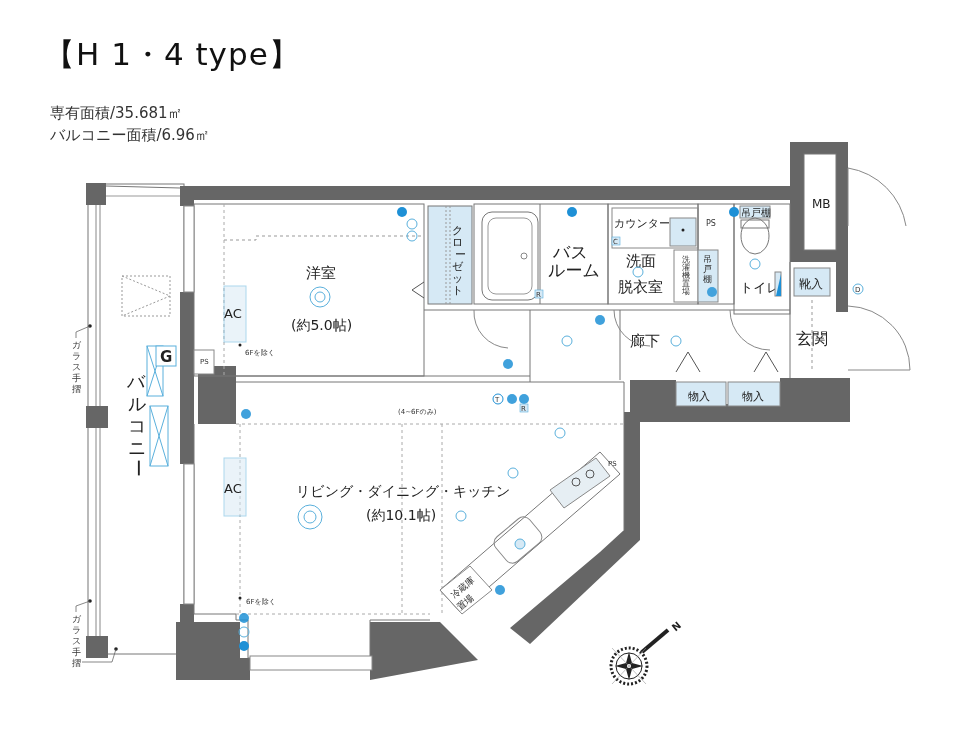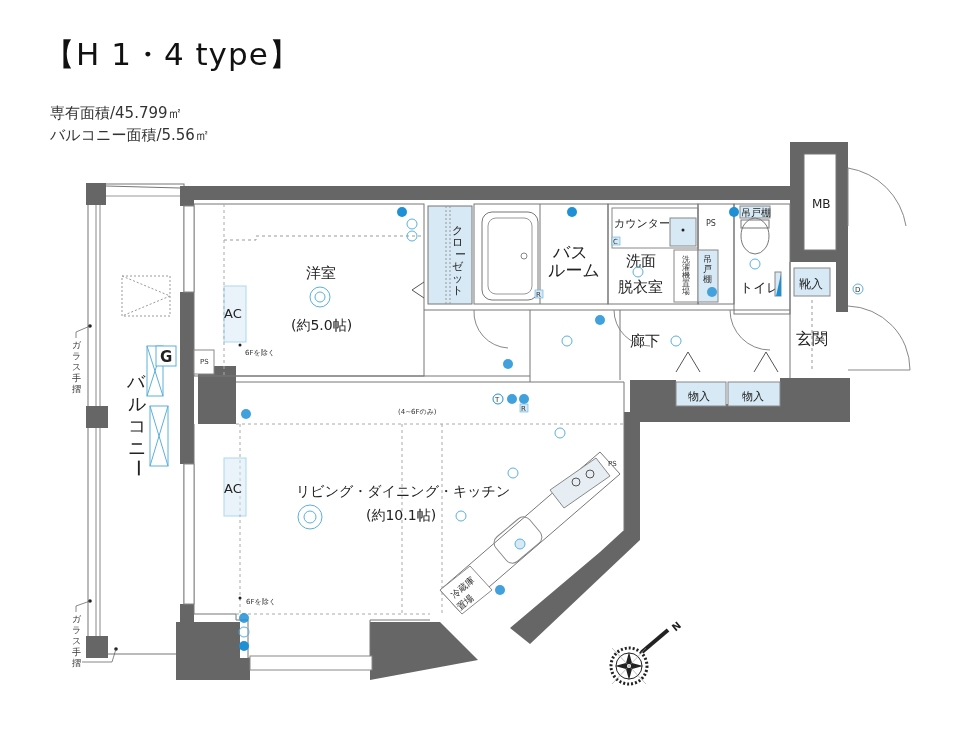--- a/index.html
+++ b/index.html
@@ -7,22 +7,22 @@
   .title { position:absolute; left:44px; top:34px; font-size:31px; color:#111; letter-spacing:1px; font-family:"DejaVu Sans", sans-serif; }
   .area { position:absolute; left:50px; font-size:15px; color:#333; font-family:"DejaVu Sans", sans-serif; }
   svg { position:absolute; left:0; top:0; }
   .lbl { font-family:"DejaVu Sans", sans-serif; fill:#222; }
   .sm { font-family:"DejaVu Sans", sans-serif; fill:#333; }
 </style>
 </head>
 <body>
 
 <div class="title">【H 1・4 type】</div>
-<div class="area" style="top:104px;">専有面積/45.799㎡</div>
-<div class="area" style="top:126px;">バルコニー面積/5.56㎡</div>
+<div class="area" style="top:104px;">専有面積/35.681㎡</div>
+<div class="area" style="top:126px;">バルコニー面積/6.96㎡</div>
 
 <svg width="960" height="734" viewBox="0 0 960 734">
   <defs>
     <pattern id="dash" width="4" height="4" patternUnits="userSpaceOnUse"></pattern>
   </defs>
 
   <g>
     <rect x="88" y="184" width="96" height="470" fill="#fff" stroke="#777" stroke-width="1"></rect>
     <line x1="96" y1="196" x2="96" y2="644" stroke="#888" stroke-width="1"></line>
     <line x1="100" y1="196" x2="100" y2="644" stroke="#888" stroke-width="1"></line>

